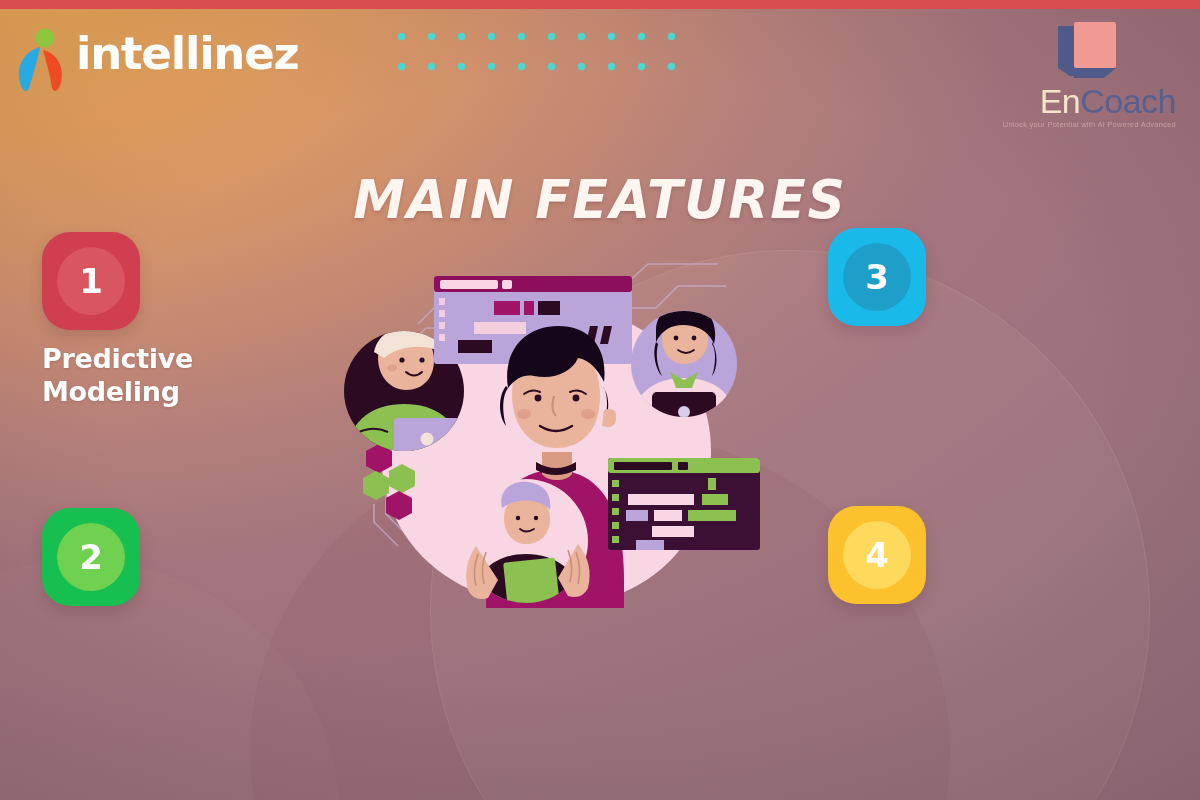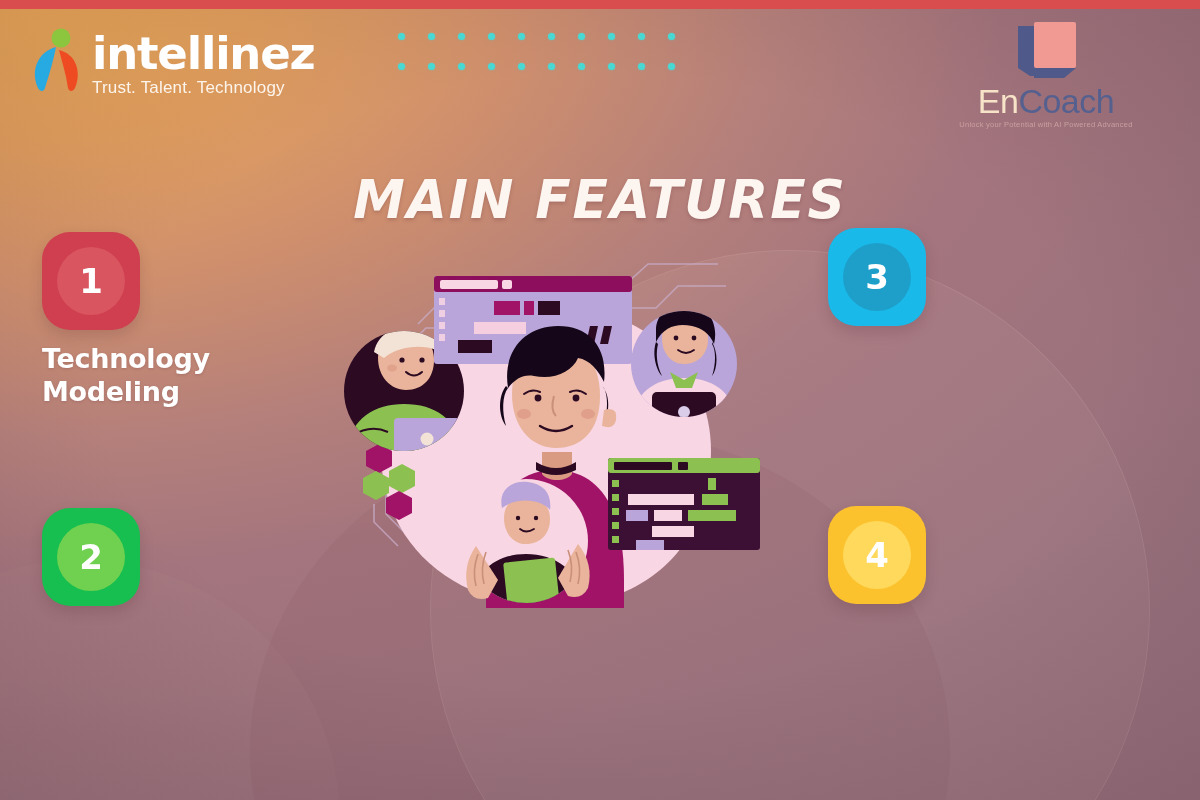--- a/index.html
+++ b/index.html
@@ -24,29 +24,29 @@
   .bg-circle.c3{left:-180px;top:560px;width:520px;height:520px;
     background:rgba(255,210,195,0.03);}
   .vignette{position:absolute;inset:0;pointer-events:none;
     background:radial-gradient(75% 70% at 50% 48%, rgba(0,0,0,0) 55%, rgba(60,30,40,0.16) 100%);}
   
   .dot-grid{position:absolute;left:398px;top:33px;display:grid;
     grid-template-columns:repeat(10,30px);grid-auto-rows:30px;}
   .dot-grid i{width:7px;height:7px;border-radius:50%;background:#49d9d4;display:block;
     box-shadow:0 0 2px rgba(73,217,212,.6);}
   
-  .logo-intellinez{position:absolute;left:28px;top:28px;display:flex;align-items:flex-start;}
+  .logo-intellinez{position:absolute;left:12px;top:28px;display:flex;align-items:flex-start;}
   .il-mark{position:relative;width:58px;height:66px;flex:0 0 58px;}
   .il-wordmark{margin-left:6px;}
   .il-name{font-size:45px;font-weight:700;color:#ffffff;letter-spacing:-1.2px;line-height:52px;
     font-family:"DejaVu Sans", sans-serif;}
   .il-tag{font-size:17px;color:#fdf4ec;letter-spacing:.2px;line-height:20px;margin-top:-2px;
     font-family:"Liberation Sans", sans-serif;}
   
-  .logo-encoach{position:absolute;left:956px;top:20px;width:180px;height:112px;text-align:center;}
+  .logo-encoach{position:absolute;left:996px;top:20px;width:180px;height:112px;text-align:right;}
   .ec-mark{position:relative;width:100px;height:62px;margin:0 auto;}
   .ec-name{font-size:34px;line-height:34px;margin-top:2px;letter-spacing:-.5px;
     font-family:"Liberation Sans", sans-serif;font-weight:400;}
   .ec-en{color:#f6e3c8;}
   .ec-coach{color:#55608f;}
   .ec-tag{font-size:7.5px;color:#caa0a0;letter-spacing:.25px;margin-top:2px;
     font-family:"Liberation Sans", sans-serif;}
   
   .main-title{position:absolute;left:0;top:168px;width:1200px;text-align:center;
     font-family:"DejaVu Sans", sans-serif;font-weight:700;font-style:italic;
@@ -107,21 +107,20 @@
   <div class="logo-intellinez">
     <div class="il-mark">
       <svg viewBox="0 0 58 66" width="58" height="66">
         <path d="M28 19 C10 24 2 42 10 60 C12 64 16 64 17 60 C22 44 26 30 28 19 Z" fill="#27a9e1"></path>
         <path d="M31 22 C34 34 38 46 40 60 C41 64 45 64 47 60 C54 44 48 26 31 22 Z" fill="#ee4b22"></path>
         <circle cx="33" cy="10" r="9.5" fill="#8cc63e"></circle>
       </svg>
     </div>
     <div class="il-wordmark">
       <div class="il-name">intellinez</div>
-      <div class="il-tag">Trust. Talent. Technology</div>
     </div>
   </div>
 
   <div class="logo-encoach">
     <div class="ec-mark">
       <svg viewBox="0 0 100 62" width="100" height="62">
         <path d="M22 6 H50 V56 H34 L22 48 Z" fill="#4f5a8a"></path>
         <rect x="38" y="2" width="42" height="46" rx="2" fill="#f19a94"></rect>
         <path d="M38 48 H80 L68 58 H38 Z" fill="#4f5a8a"></path>
       </svg>
@@ -133,21 +132,21 @@
   </div>
 
   <div class="main-title">MAIN FEATURES</div>
 
   <div class="feature f1">
     <div class="badge" style="background:#cf3f4f;">
       <div class="disc" style="background:#d9555f;">
         <span class="num">1</span>
       </div>
     </div>
-    <div class="label">Technology
+    <div class="label">Predictive
 Modeling</div>
   </div>
 
   <div class="feature f2">
     <div class="badge" style="background:#16bf4f;">
       <div class="disc" style="background:#6fd14f;">
         <span class="num">2</span>
       </div>
     </div>
   </div>

